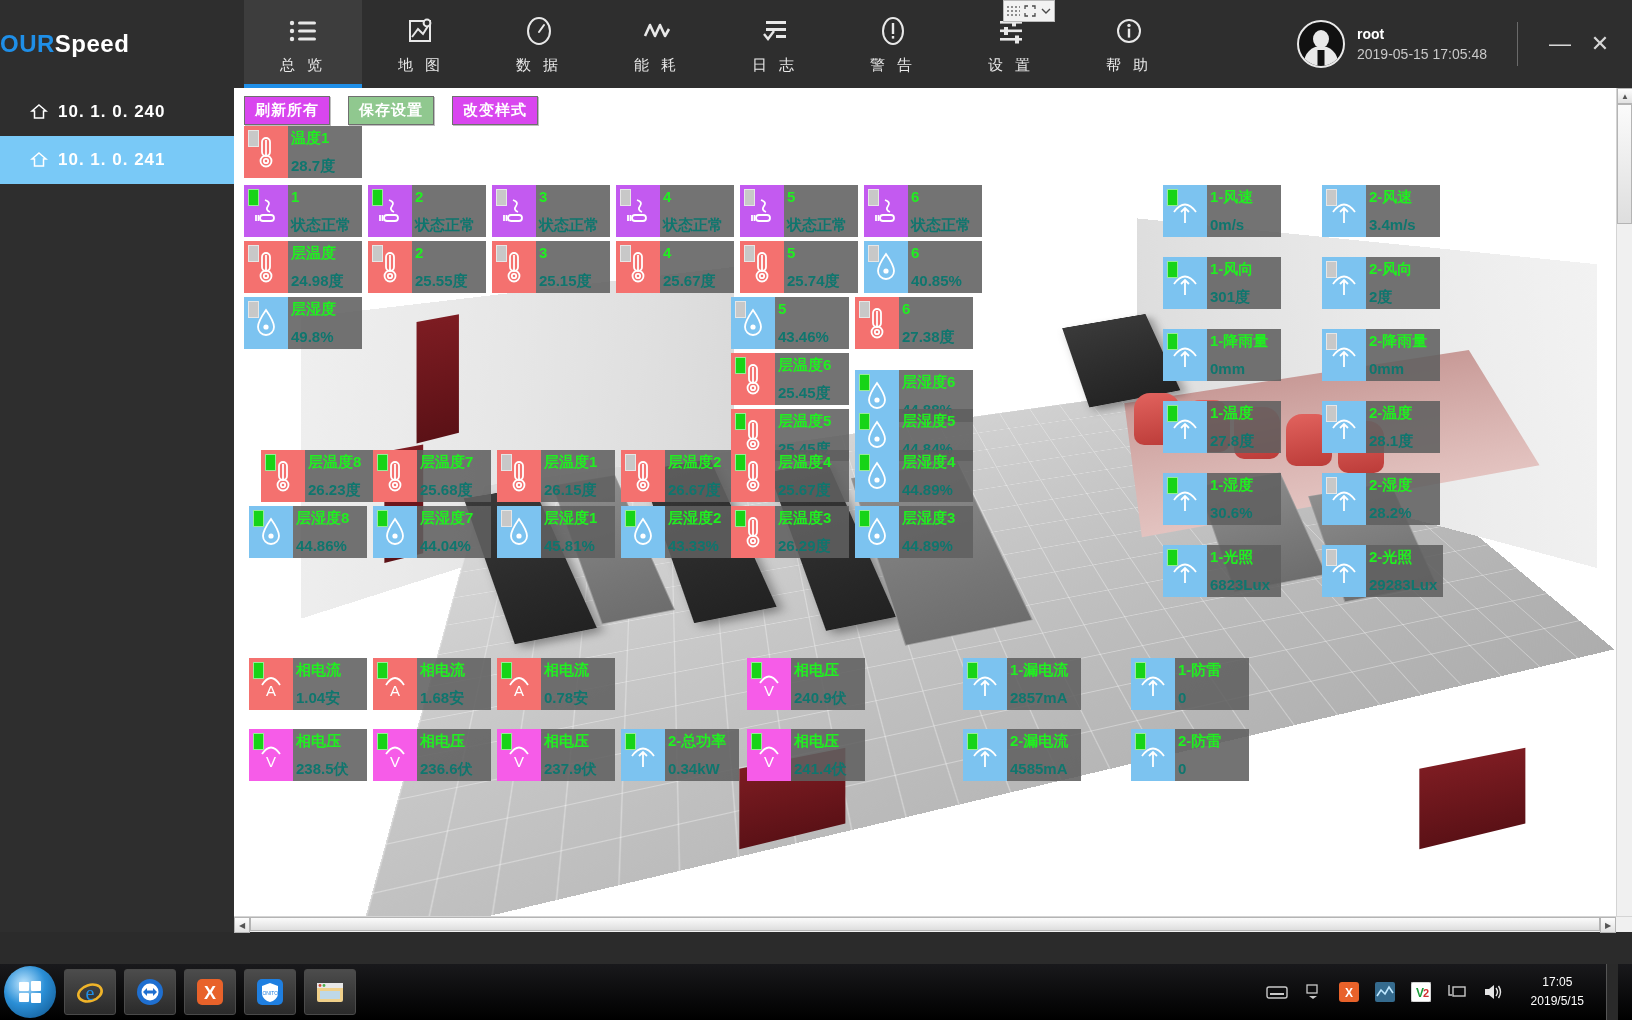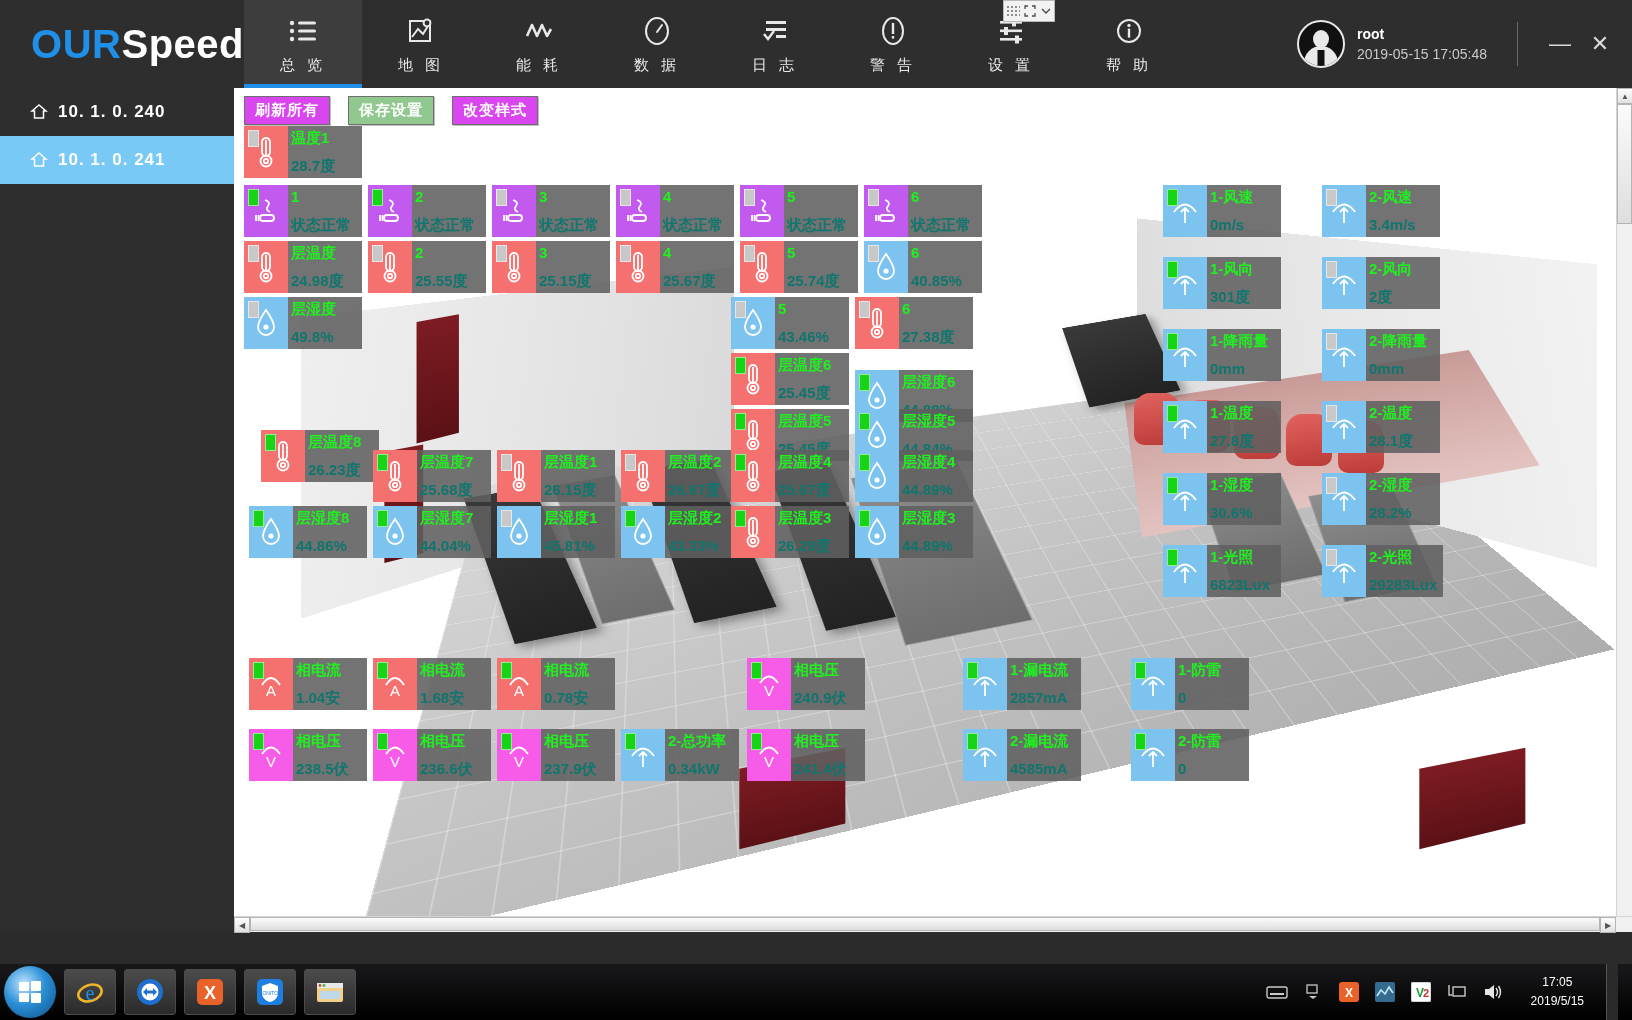--- a/index.html
+++ b/index.html
@@ -2,22 +2,22 @@
 <html><head>
 <meta charset="utf-8">
 <style>
   * { box-sizing: border-box; margin:0; padding:0; }
   html,body { width:1632px; height:1020px; overflow:hidden;
     font-family:"Liberation Sans", sans-serif; background:#2b2b2b; }
 
   
   .header { position:absolute; left:0; top:0; width:1632px; height:88px;
             background:#2e2e2e; display:flex; align-items:stretch; }
-  .logo { width:244px; display:flex; align-items:center; justify-content:flex-end;
-          font-size:40px; font-weight:bold; letter-spacing:.5px; }
+  .logo { width:244px; display:flex; align-items:center; justify-content:flex-start;
+          font-size:24px; font-weight:bold; letter-spacing:.5px; }
   .logo .our { color:#1f8fe8; }
   .logo .speed { color:#ffffff; }
 
   .tabs { display:flex; height:88px; }
   .tab { width:118px; height:88px; display:flex; flex-direction:column;
          align-items:center; justify-content:center; gap:8px; cursor:pointer;
          position:relative; }
   .tab.active { background:#3d3d3d; }
   .tab.active::after { content:""; position:absolute; left:0; right:0; bottom:0;
                        height:4px; background:#1f8fe8; }
@@ -184,34 +184,34 @@
           <rect x="4" y="4" width="20" height="20"></rect>
               <path d="M6 20 L12 12 L17 17 L22 9"></path>
           <circle cx="21" cy="6" r="3.4" fill="#2e2e2e"></circle>
             </g>
           </svg>
       </span>
       <span class="tl">地 图</span>
     </div>
     <div class="tab">
       <span class="glyph">
-        <svg width="32" height="22" viewBox="0 0 32 22">
-            <path d="M4 16 L9 5 L14 16 L19 5 L24 16 L28 9" fill="none" stroke="#e8e8e8" stroke-width="2.6" stroke-linejoin="round"></path>
-          </svg>
-      </span>
-      <span class="tl">能 耗</span>
-    </div>
-    <div class="tab">
-      <span class="glyph">
         <svg width="28" height="30" viewBox="0 0 28 30">
             <ellipse cx="14" cy="15" rx="11" ry="13" fill="none" stroke="#e8e8e8" stroke-width="2"></ellipse>
             <path d="M14 16 L19 9" stroke="#e8e8e8" stroke-width="2" fill="none" stroke-linecap="round"></path>
           </svg>
       </span>
       <span class="tl">数 据</span>
+    </div>
+    <div class="tab">
+      <span class="glyph">
+        <svg width="32" height="22" viewBox="0 0 32 22">
+            <path d="M4 16 L9 5 L14 16 L19 5 L24 16 L28 9" fill="none" stroke="#e8e8e8" stroke-width="2.6" stroke-linejoin="round"></path>
+          </svg>
+      </span>
+      <span class="tl">能 耗</span>
     </div>
     <div class="tab">
       <span class="glyph">
         <svg width="30" height="24" viewBox="0 0 30 24">
             <g fill="#e8e8e8">
           <rect x="6" y="2" width="20" height="3"></rect>
               <rect x="6" y="9" width="20" height="3"></rect>
           <rect x="16" y="16" width="10" height="3"></rect>
             </g>
           <path d="M4 15 L8 20 L14 12" fill="none" stroke="#e8e8e8" stroke-width="2.4"></path>
@@ -653,21 +653,21 @@
                 <path d="M12 3 C5 13 4 17 4 20 a8 8 0 0 0 16 0 c0-3-1-7-8-17 Z"></path>
               </g>
               <circle cx="12" cy="20" r="2.6" fill="#fff"></circle>
             </svg>
           </div>
           <div class="tx">
             <div class="nm">层湿度5</div>
             <div class="vl">44.84%</div>
           </div>
         </div>
-        <div class="w" style="left: 15px; top: 342px; padding-left: 12px;">
+        <div class="w" style="left: 15px; top: 362px; padding-left: 12px;">
           <div class="ic temp">
             <span class="led on"></span>
             <svg width="22" height="34" viewBox="0 0 22 34">
               <g fill="none" stroke="#fff" stroke-width="1.8">
                 <path d="M11 5 v15"></path>
                 <rect x="7" y="3" width="8" height="18" rx="4"></rect>
                 <circle cx="11" cy="26" r="5.5"></circle>
                 <circle cx="11" cy="26" r="2.2"></circle>
               </g>
             </svg>

